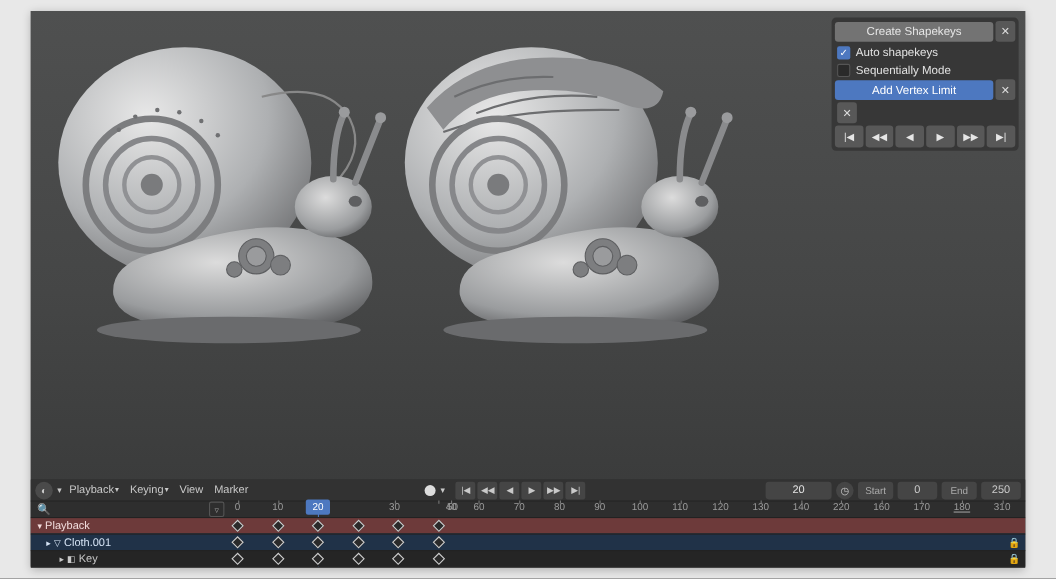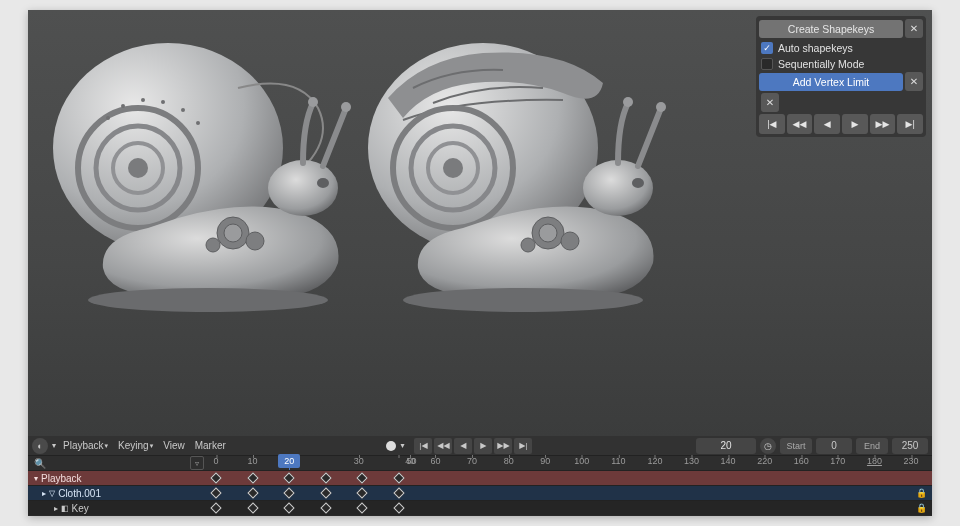--- a/index.html
+++ b/index.html
@@ -227,21 +227,21 @@
           <span class="tick" style="left: 337.229px;">90</span>
           <span class="tick" style="left: 373.811px;">100</span>
           <span class="tick" style="left: 410.392px;">110</span>
           <span class="tick" style="left: 446.973px;">120</span>
           <span class="tick" style="left: 483.554px;">130</span>
           <span class="tick" style="left: 520.135px;">140</span>
           <span class="tick" style="left: 556.716px;">220</span>
           <span class="tick" style="left: 593.297px;">160</span>
           <span class="tick" style="left: 629.878px;">170</span>
           <span class="tick" style="left: 666.459px; text-decoration: underline;">180</span>
-          <span class="tick" style="left: 703.04px;">230</span>
+          <span class="tick" style="left: 703.04px;">310</span>
           <div class="playhead" style="left: 81.1621px;">
             <div class="chip">20</div>
           </div>
         </div>
     </div>
 
     <div class="tl-rows">
       <div class="tl-row summary">
         <div class="name">
             <span class="icons">▾</span>

